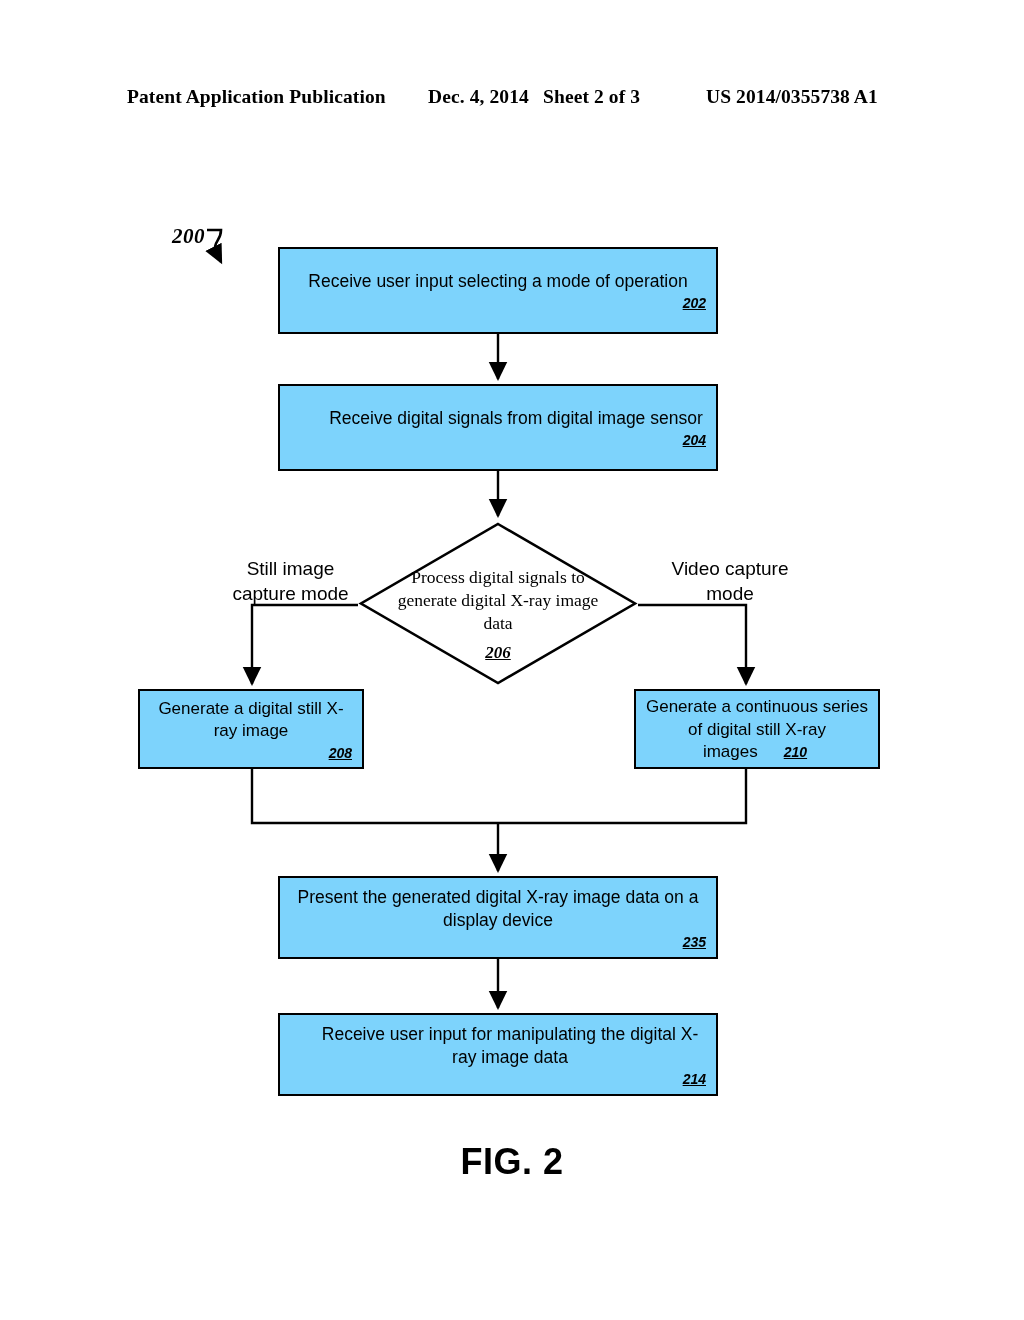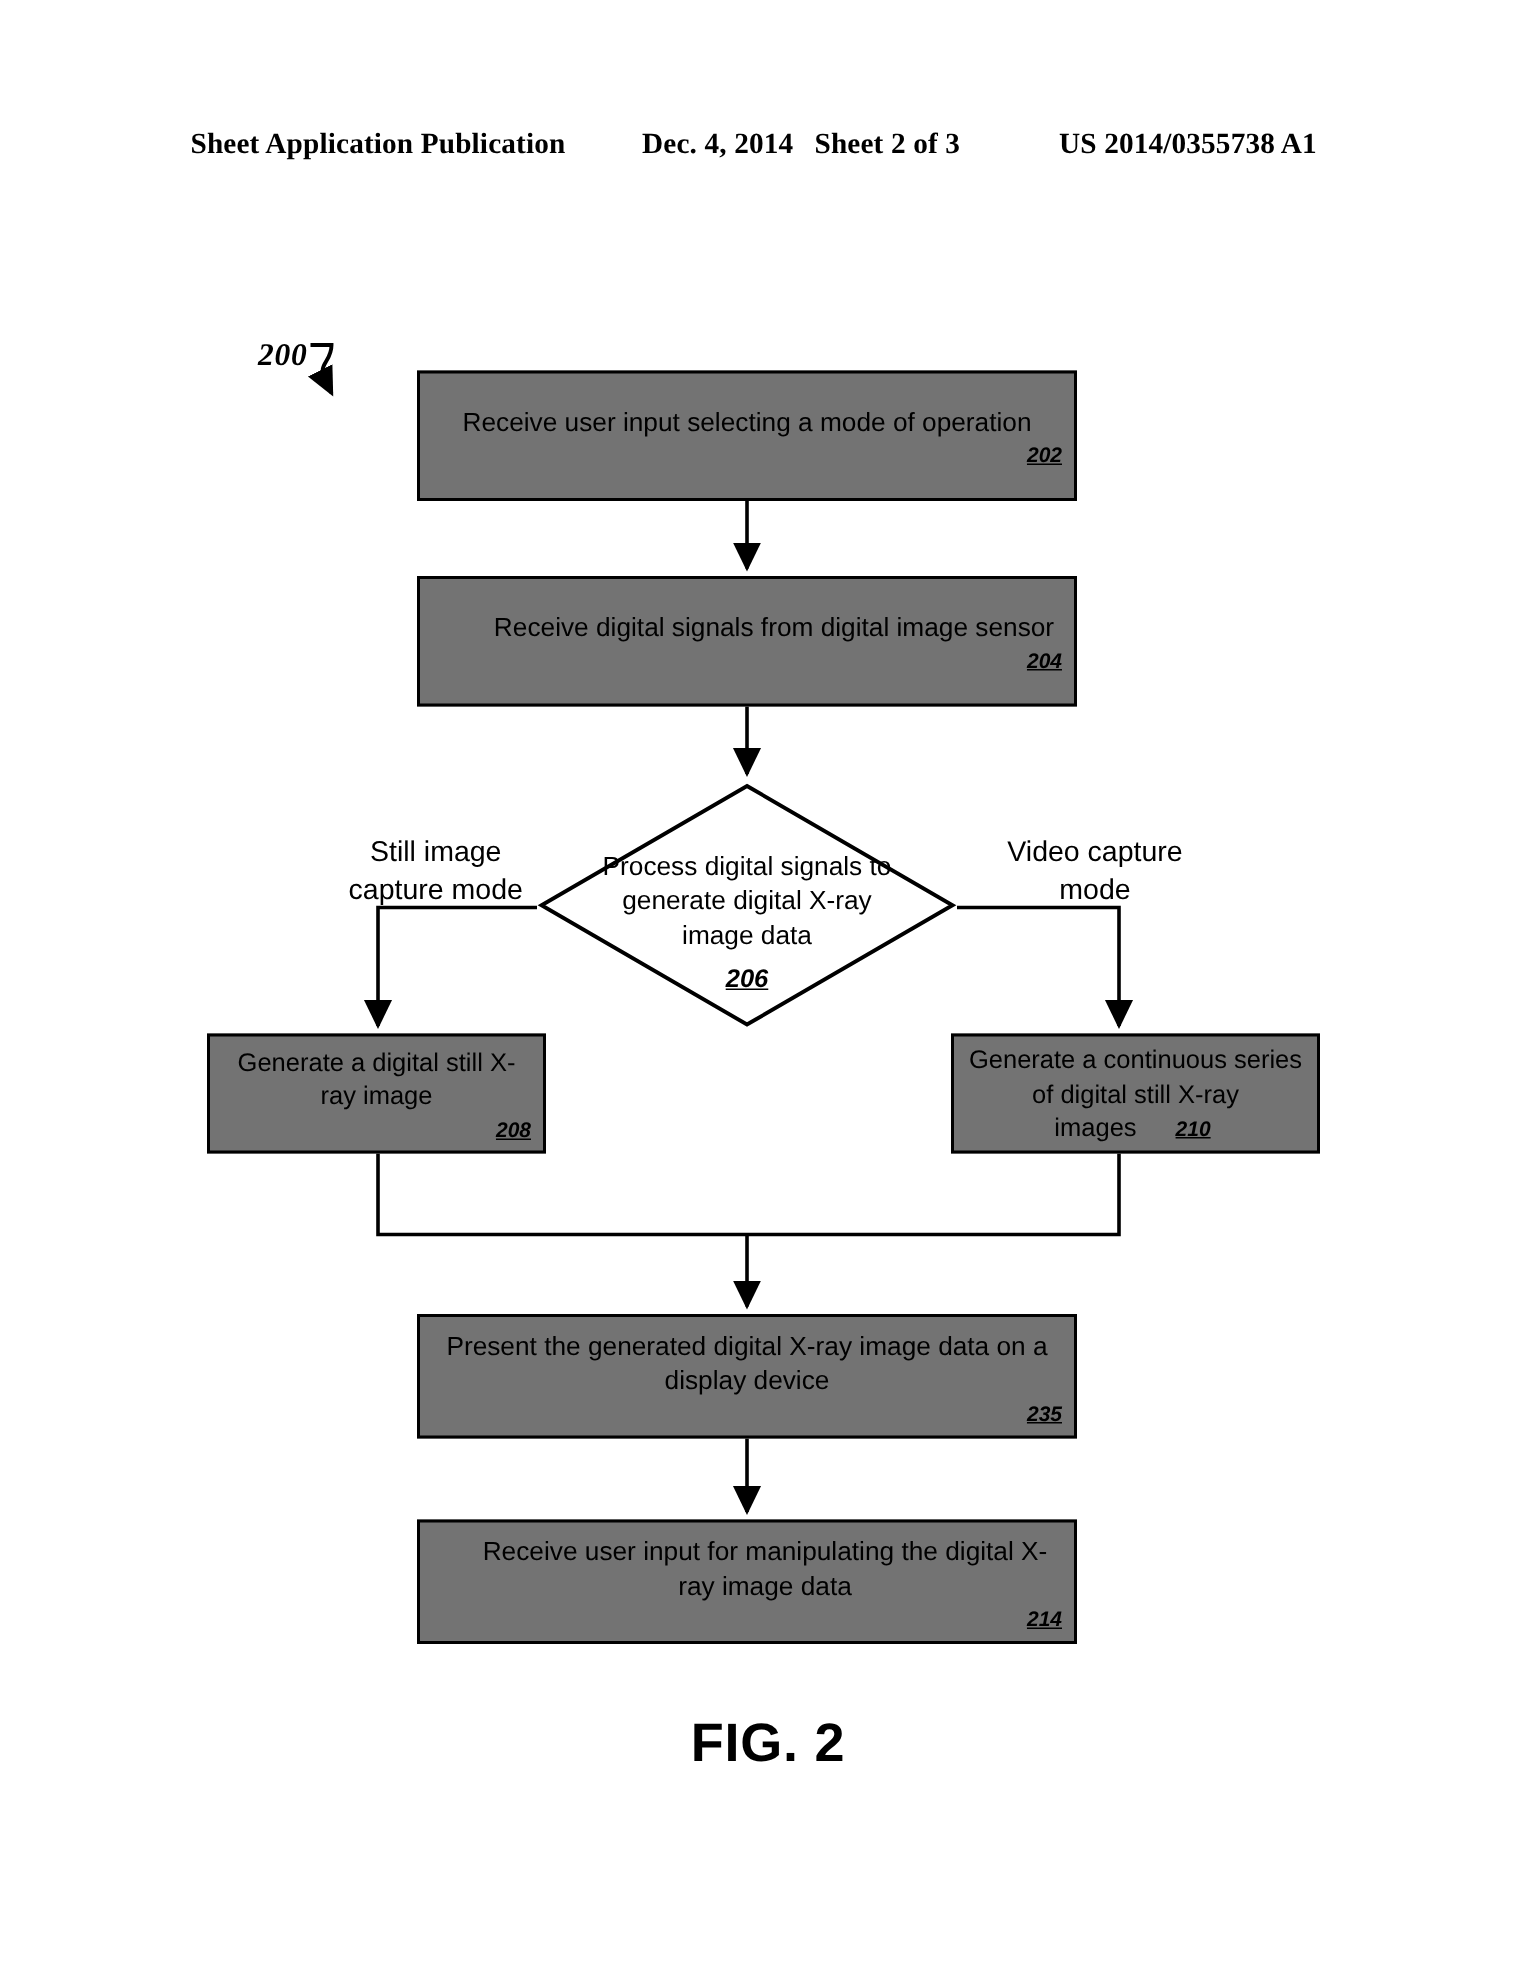--- a/index.html
+++ b/index.html
@@ -41,25 +41,25 @@
     top: 0;
     width: 1024px;
     height: 1320px;
   }
 
   
   .node {
     position: absolute;
     box-sizing: border-box;
     border: 2.2px solid #000;
-    background: #737373;
+    background: #7dd3fc;
     display: flex;
     flex-direction: column;
     justify-content: center;
-    align-items: flex-start;
+    align-items: center;
     text-align: center;
     font-size: 17.5px;
     line-height: 1.32;
     padding: 4px 8px 2px 8px;
   }
   .node .node-text {
     display: block;
     width: 100%;
   }
   .node .node-num {
@@ -92,20 +92,21 @@
   #node-212 { left: 278px; top: 876px;  width: 440px; height: 83px; }
   #node-214 { left: 278px; top: 1013px; width: 440px; height: 83px; padding-left: 32px; }
 
   
   #node-206 {
     position: absolute;
     left: 358px;
     top: 521px;
     width: 280px;
     height: 165px;
+    font-family: Liberation Serif, serif;
   }
   #node-206 .diamond-shape {
     position: absolute;
     inset: 0;
   }
   #node-206 .diamond-label {
     position: absolute;
     left: 34px;
     top: 45px;
     width: 212px;
@@ -164,21 +165,21 @@
     text-align: center;
     font-size: 36px;
     font-weight: bold;
     letter-spacing: 0.5px;
   }
 </style>
 </head>
 <body>
 
 <div class="page-header">
-  <span class="hdr-pub">Sheet Application Publication</span>
+  <span class="hdr-pub">Patent Application Publication</span>
   <span class="hdr-date">Dec. 4, 2014</span>
   <span class="hdr-sheet">Sheet 2 of 3</span>
   <span class="hdr-patno">US 2014/0355738 A1</span>
 </div>
 
 <svg id="flow-canvas" viewBox="0 0 1024 1320" xmlns="http://www.w3.org/2000/svg">
   <defs>
     <marker id="arrowhead" markerWidth="9" markerHeight="9" refX="7.2" refY="4.5" orient="auto" markerUnits="strokeWidth">
       <path d="M0,0.6 L8,4.5 L0,8.4 z" fill="#000"></path>
     </marker>

